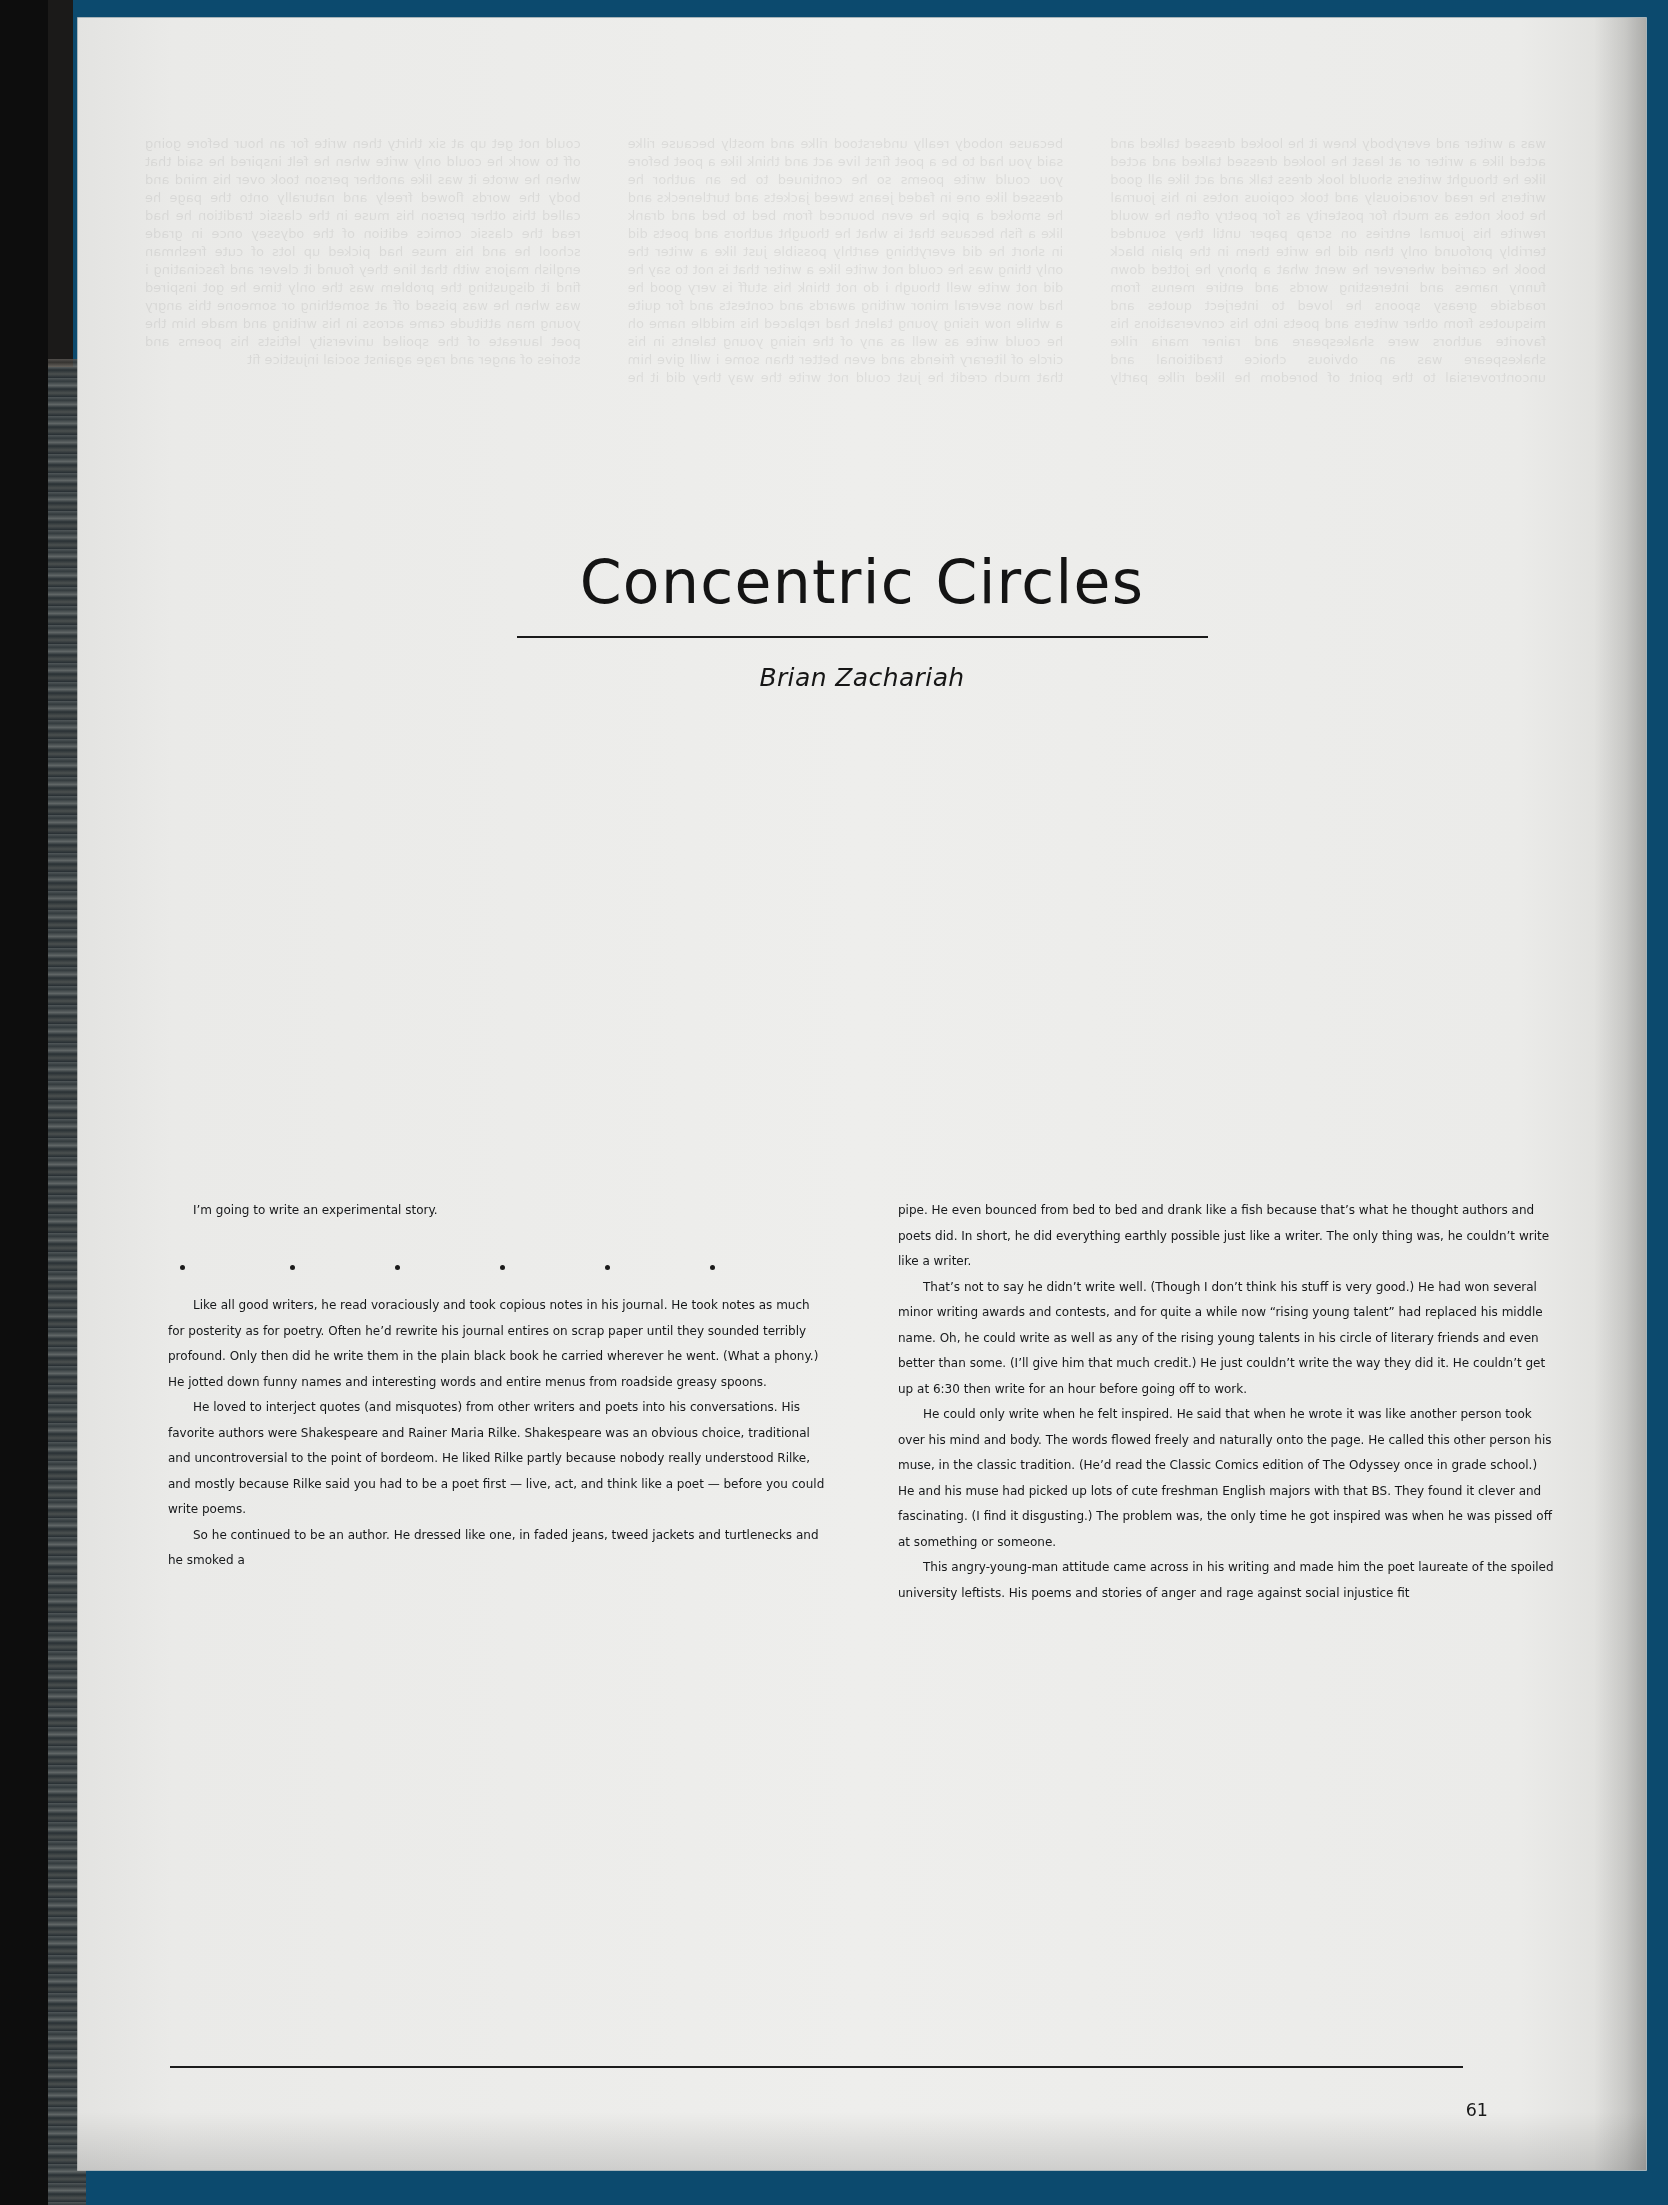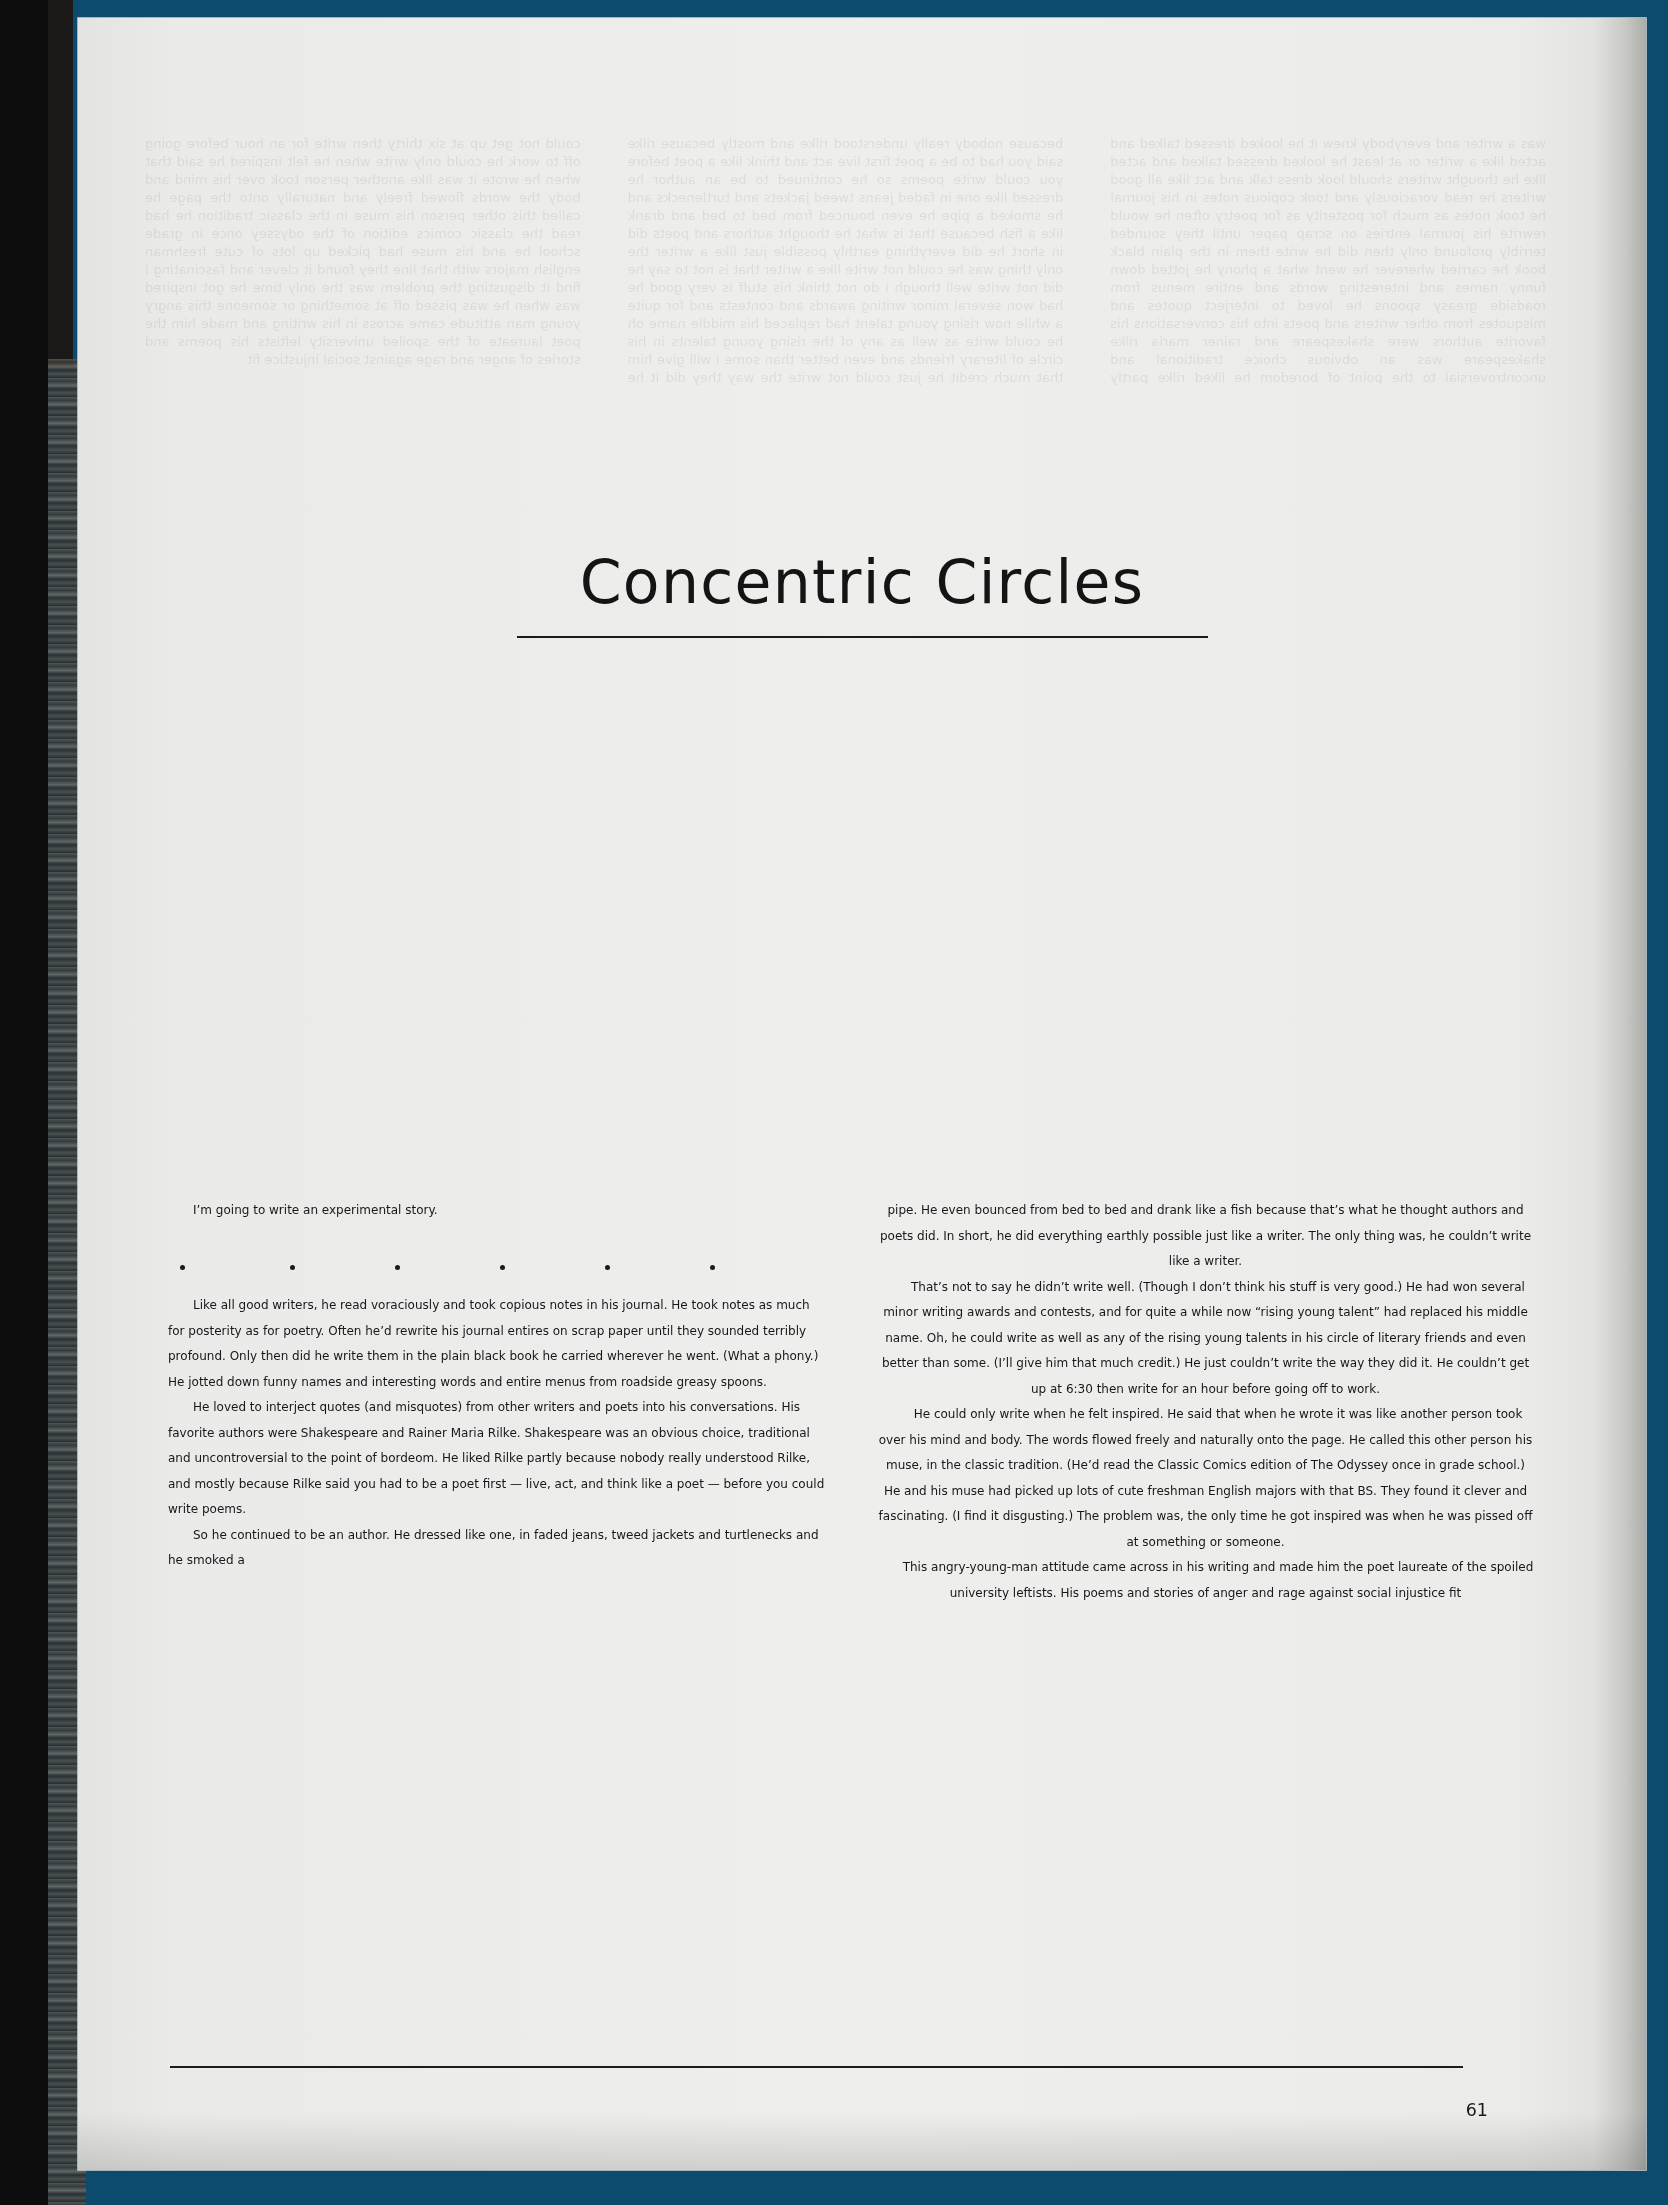--- a/index.html
+++ b/index.html
@@ -135,21 +135,21 @@
     position: absolute;
     top: 0;
     width: 659px;
     font-family: "DejaVu Sans", sans-serif;
     font-size: 12px;
     line-height: 25.5px;
     color: #16181a;
     text-align: left;
   }
   .col-left  { left: 0; }
-  .col-right { left: 708px; text-align: center; }
+  .col-right { left: 730px; }
 
   .col p {
     margin: 0;
   }
   .col p.indent {
     text-indent: 25px;
   }
   .col p.lead {
     text-indent: 25px;
   }
@@ -194,20 +194,21 @@
   <div class="gutter-texture"></div>
 
   <div class="page">
     <div class="page-inner">
 
       <div class="showthrough">was a writer and everybody knew it he looked dressed talked and acted like a writer or at least he looked dressed talked and acted like he thought writers should look dress talk and act like all good writers he read voraciously and took copious notes in his journal he took notes as much for posterity as for poetry often he would rewrite his journal entries on scrap paper until they sounded terribly profound only then did he write them in the plain black book he carried wherever he went what a phony he jotted down funny names and interesting words and entire menus from roadside greasy spoons he loved to interject quotes and misquotes from other writers and poets into his conversations his favorite authors were shakespeare and rainer maria rilke shakespeare was an obvious choice traditional and uncontroversial to the point of boredom he liked rilke partly because nobody really understood rilke and mostly because rilke said you had to be a poet first live act and think like a poet before you could write poems so he continued to be an author he dressed like one in faded jeans tweed jackets and turtlenecks and he smoked a pipe he even bounced from bed to bed and drank like a fish because that is what he thought authors and poets did in short he did everything earthly possible just like a writer the only thing was he could not write like a writer that is not to say he did not write well though i do not think his stuff is very good he had won several minor writing awards and contests and for quite a while now rising young talent had replaced his middle name oh he could write as well as any of the rising young talents in his circle of literary friends and even better than some i will give him that much credit he just could not write the way they did it he could not get up at six thirty then write for an hour before going off to work he could only write when he felt inspired he said that when he wrote it was like another person took over his mind and body the words flowed freely and naturally onto the page he called this other person his muse in the classic tradition he had read the classic comics edition of the odyssey once in grade school he and his muse had picked up lots of cute freshman english majors with that line they found it clever and fascinating i find it disgusting the problem was the only time he got inspired was when he was pissed off at something or someone this angry young man attitude came across in his writing and made him the poet laureate of the spoiled university leftists his poems and stories of anger and rage against social injustice fit</div>
 
       <div class="title-wrap">
         <div class="doc-title">Concentric Circles</div>
         <div class="title-rule"></div>
+        <div class="byline">Brian Zachariah</div>
       </div>
 
       <div class="columns">
 
         <div class="col col-left">
           <p class="lead">I’m going to write an experimental story.</p>
 
           <div class="dot-row">
             <span style="left:11.7px;"></span>
             <span style="left:122px;"></span>

